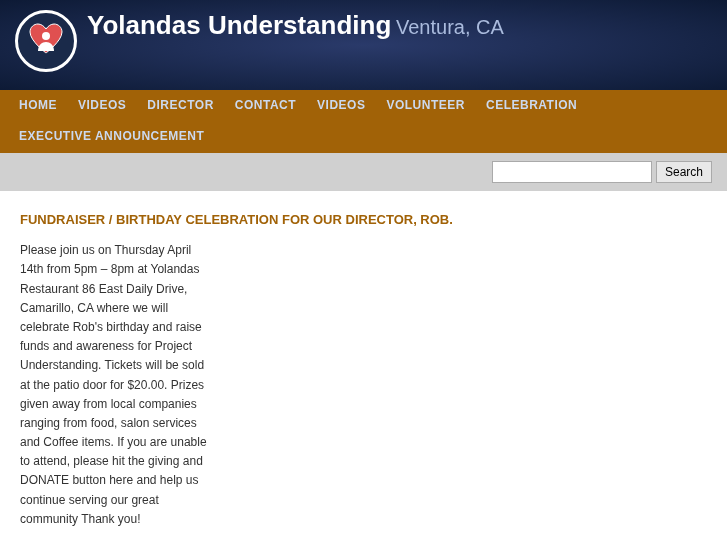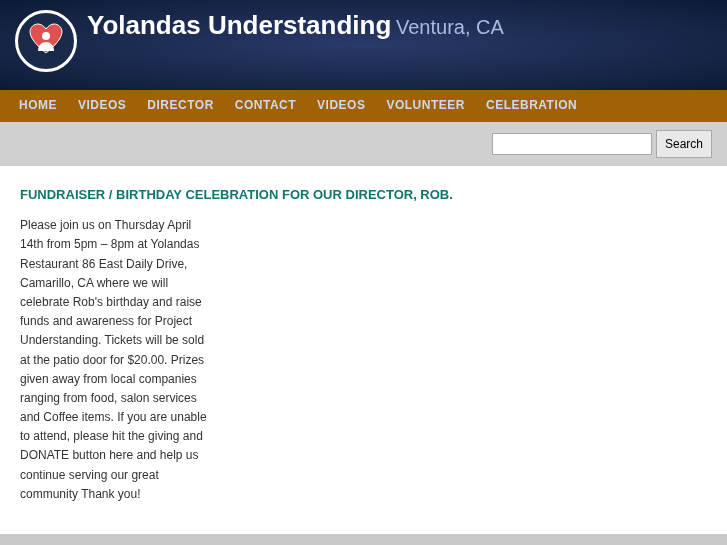--- a/index.html
+++ b/index.html
@@ -80,39 +80,39 @@
     }
     .search-bar input {
       width: 160px;
       height: 22px;
       border: 1px solid #aaa;
       padding: 2px 5px;
       font-size: 12px;
       background: #fff;
     }
     .search-bar button {
-      height: 28px;
+      height: 22px;
       padding: 0 8px;
       border: 1px solid #aaa;
       background: #e8e8e8;
       font-size: 12px;
       cursor: pointer;
       margin-left: 4px;
     }
 
     
     .main-content {
       background: #fff;
       padding: 20px 20px 30px 20px;
       min-height: 310px;
     }
     .article-title {
       font-size: 13px;
       font-weight: bold;
-      color: #0f766e;
+      color: #a16207;
       margin-bottom: 12px;
       line-height: 1.4;
     }
     .article-body {
       font-size: 12px;
       color: #333;
       line-height: 1.6;
       max-width: 190px;
     }
   </style>
@@ -141,20 +141,21 @@
 
 <div class="nav-bar">
   <a href="#">HOME</a>
   <a href="#">VIDEOS</a>
   <a href="#">DIRECTOR</a>
   <a href="#">CONTACT</a>
   <a href="#">VIDEOS</a>
   <a href="#">VOLUNTEER</a>
   <a href="#">CELEBRATION</a>
   <br style="width:100%">
+  <a href="#">EXECUTIVE ANNOUNCEMENT</a>
 </div>
 
 <div class="search-bar">
   <input type="text" placeholder="" style="">
   <button>Search</button>
 </div>
 
 <div class="main-content">
   <div class="article-title">FUNDRAISER / BIRTHDAY CELEBRATION FOR OUR DIRECTOR, ROB.</div>
   <div class="article-body">Please join us on Thursday April 14th from 5pm – 8pm at Yolandas Restaurant 86 East Daily Drive, Camarillo, CA  where we will  celebrate Rob's birthday and raise funds and awareness for Project Understanding.  Tickets will be sold at the patio door for $20.00.  Prizes given away from local companies ranging from food, salon services and Coffee items.  If you are unable to attend, please hit the giving and DONATE button here and help us continue serving our great community  Thank you!</div>

